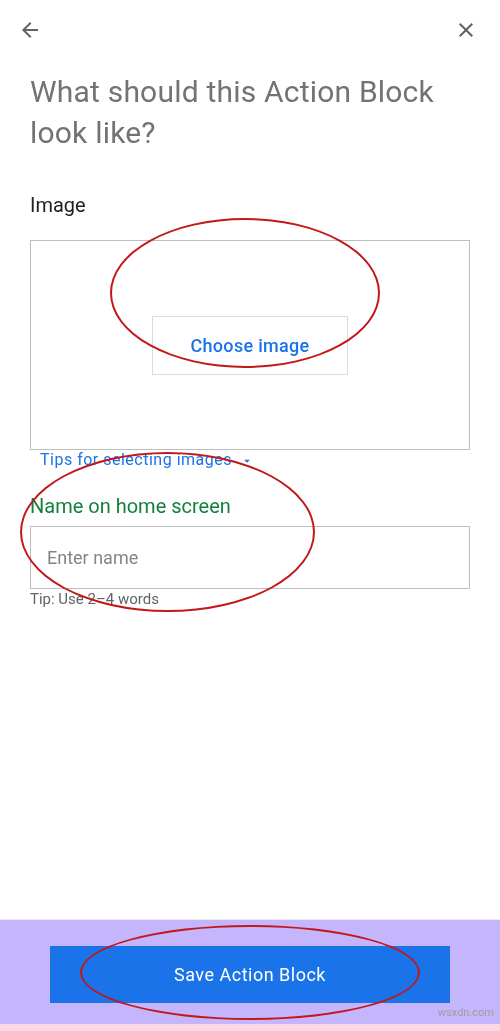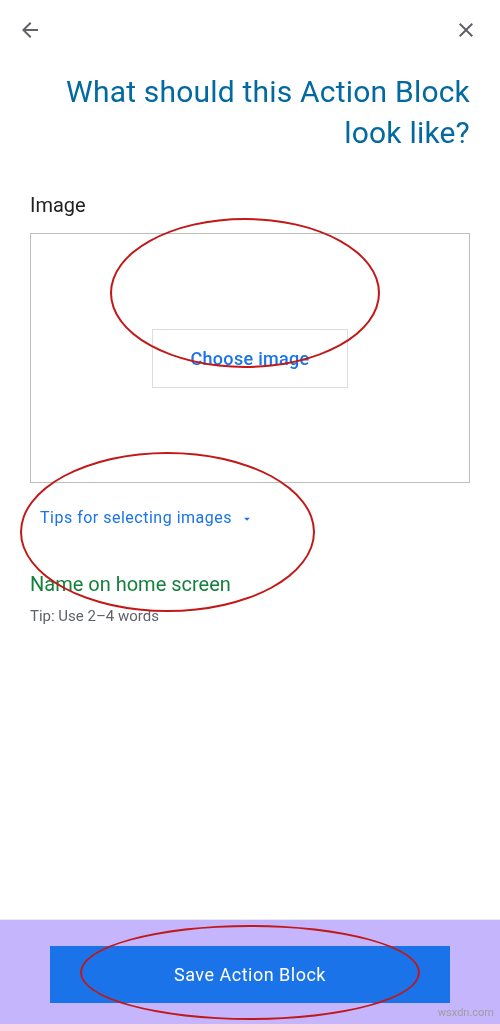--- a/index.html
+++ b/index.html
@@ -27,43 +27,42 @@
       cursor: pointer;
     }
     .close-x {
       width: 24px;
       height: 24px;
       cursor: pointer;
     }
     .title {
       font-size: 30px;
       font-weight: 400;
-      text-align: right;
-      color: #0369a1;
+      text-align: left;
+      color: #737373;
       line-height: 1.35;
       padding: 20px 30px 40px 30px;
       letter-spacing: 0.2px;
     }
     .content {
       padding: 0 30px;
     }
     .section-label {
       font-size: 20px;
       color: #202124;
-      margin-bottom: 16px;
+      margin-bottom: 23px;
       font-weight: 400;
     }
     .image-box {
       border: 1px solid #bdbdbd;
-      height: 250px;
+      height: 210px;
       display: flex;
       align-items: center;
       justify-content: center;
       position: relative;
-      margin-bottom: 25px;
     }
     .choose-image-btn {
       border: 1px solid #dadce0;
       background: #fff;
       color: #1a73e8;
       font-size: 18px;
       font-weight: 500;
       padding: 18px 38px;
       cursor: pointer;
       letter-spacing: 0.3px;
@@ -71,21 +70,21 @@
     }
     .tips-link {
       color: #1a73e8;
       font-size: 16px;
       letter-spacing: 0.5px;
       display: flex;
       align-items: center;
       gap: 8px;
       cursor: pointer;
       margin-left: 10px;
-      margin-bottom: 45px;
+      margin-bottom: 25px;
     }
     .chevron {
       width: 14px;
       height: 14px;
     }
     .name-label {
       font-size: 20px;
       color: #15803d;
       margin-bottom: 8px;
       font-weight: 400;
@@ -98,21 +97,21 @@
       color: #202124;
       font-family: inherit;
       outline: none;
     }
     .name-input::placeholder {
       color: #80868b;
     }
     .tip-text {
       font-size: 15px;
       color: #5f6368;
-      margin-top: 11px;
+      margin-top: 1px;
     }
     .footer {
       position: absolute;
       bottom: 0;
       left: 0;
       right: 0;
       border-top: 1px solid #e8eaed;
       padding: 26px 50px 28px 50px;
       background: #c4b5fd;
     }
@@ -186,20 +185,21 @@
     <span>Tips for selecting images</span>
     <span class="chevron">
       <svg viewBox="0 0 24 24" width="14" height="14">
         <path d="M7 10l5 5 5-5z" fill="#1a73e8"></path>
       </svg>
     </span>
   </div>
 
   <div class="name-label">Name on home screen</div>
 
+  <input type="text" class="name-input" placeholder="Enter name" style="">
 
   <div class="tip-text">Tip: Use 2–4 words</div>
 </div>
 
 <div class="footer">
   <button class="save-btn">Save Action Block</button>
 </div>
 
 <div class="pink-strip"></div>
 

